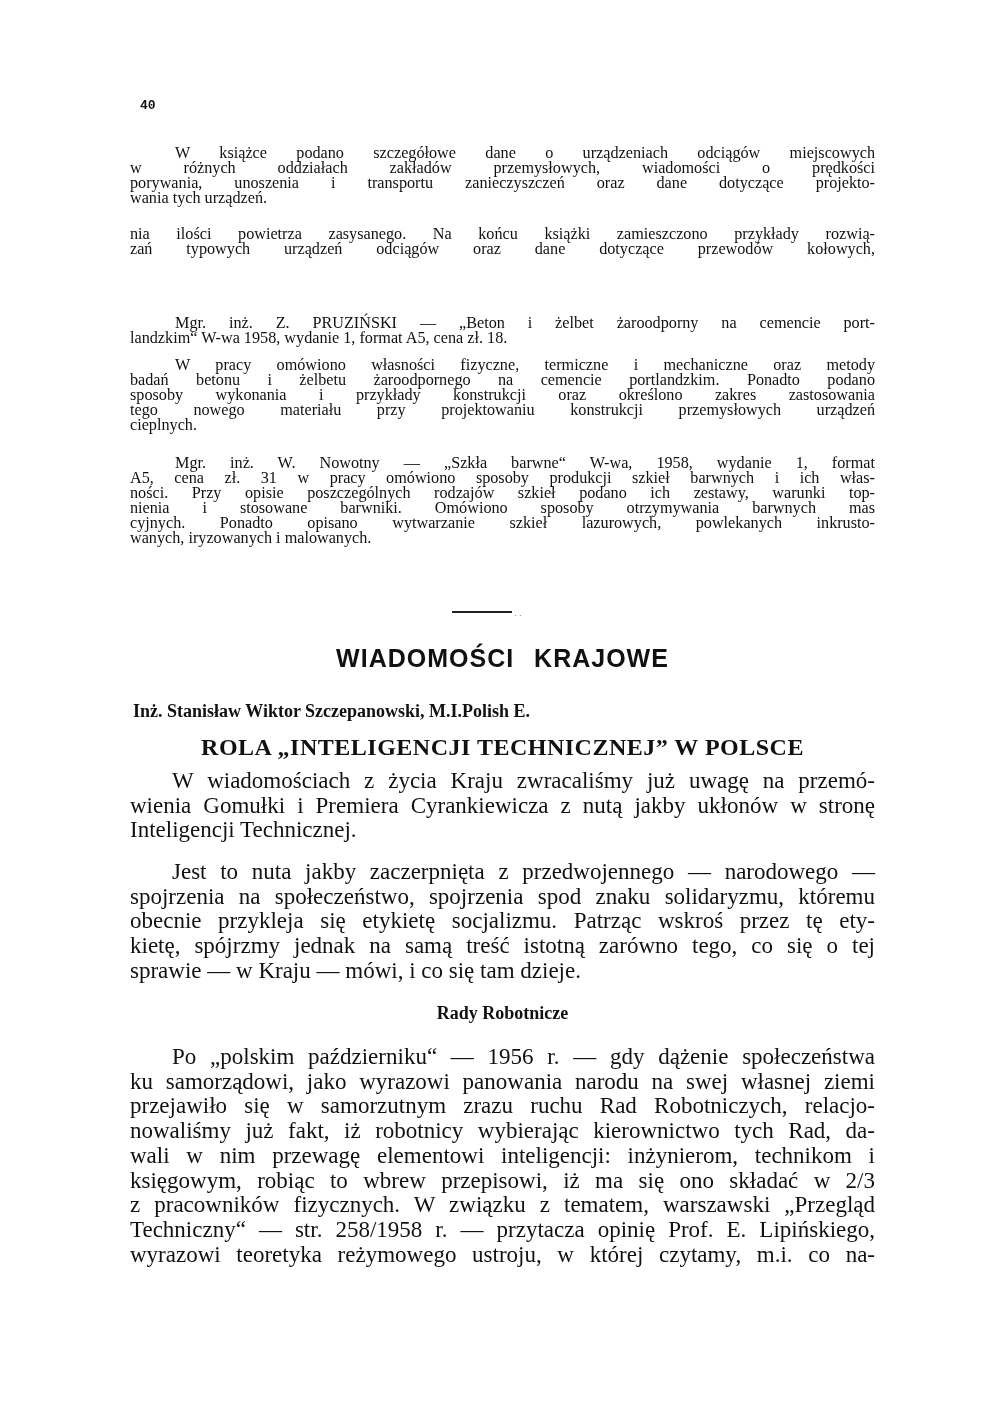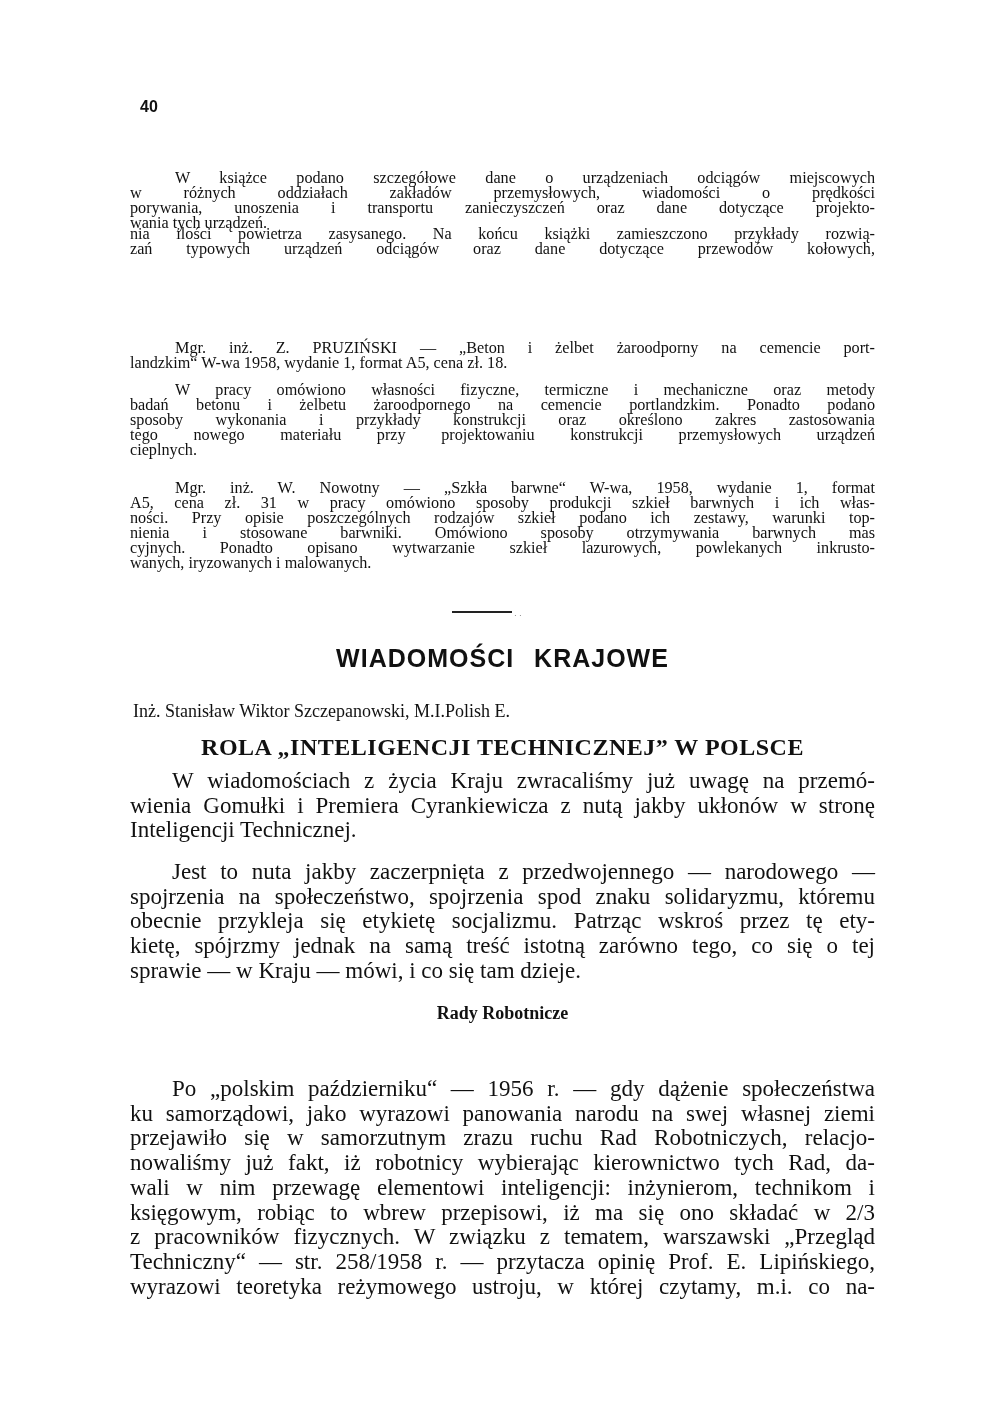--- a/index.html
+++ b/index.html
@@ -1,30 +1,30 @@
 <!DOCTYPE html>
 <html><head>
   <meta charset="utf-8">
   <style>
     html, body { margin: 0; padding: 0; background: #ffffff; }
     body { width: 1000px; height: 1420px; position: relative; overflow: hidden; color: #111111; }
-    .page-number { position: absolute; left: 140px; top: 98px; font-family: Liberation Sans, sans-serif; font-size: 16px; font-weight: bold; }
+    .page-number { position: absolute; left: 140px; top: 98px; font-family: Liberation Mono, monospace; font-size: 13px; font-weight: bold; }
     .block { position: absolute; left: 130px; width: 745px; font-family: "Liberation Serif", serif; }
     .small { font-size: 16.2px; line-height: 14.9px; }
     .small .line { display: block; white-space: nowrap; text-align: justify; text-align-last: justify; }
     .small .line.last { text-align-last: left; }
-    .small .line.indent { padding-left: 45px; margin-top: 25px; }
+    .small .line.indent { padding-left: 45px; }
     .large { font-size: 23px; line-height: 24.7px; }
     .large .line { display: block; white-space: nowrap; text-align: justify; text-align-last: justify; }
     .large .line.last { text-align-last: left; }
     .large .line.indent { padding-left: 42px; }
     .rule { position: absolute; left: 452px; top: 611px; width: 60px; height: 0; border-top: 2px solid #222; }
     .rule-dots { position: absolute; left: 514px; top: 611px; font-size: 8px; color: #777; font-family: "Liberation Sans", sans-serif; }
     .section-title { position: absolute; left: 130px; width: 745px; top: 644px; text-align: center; font-family: "Liberation Sans", sans-serif; font-weight: bold; font-size: 25px; letter-spacing: 1px; word-spacing: 12px; }
-    .byline { position: absolute; left: 133px; top: 701px; font-family: "Liberation Serif", serif; font-weight: normal; font-size: 18px; }
+    .byline { position: absolute; left: 133px; top: 701px; font-family: "Liberation Serif", serif; font-weight: bold; font-size: 18px; }
     .article-title { position: absolute; left: 130px; width: 745px; top: 734px; text-align: center; font-family: "Liberation Serif", serif; font-weight: bold; font-size: 24px; letter-spacing: 0.5px; }
     .subheading { position: absolute; left: 130px; width: 745px; top: 1003px; text-align: center; font-family: "Liberation Serif", serif; font-weight: bold; font-size: 18px; }
   </style>
 </head>
 <body>
 
 <div class="page-number">40</div>
 
 <div class="block small" style="top:146px;">
   <span class="line indent">W książce podano szczegółowe dane o urządzeniach odciągów miejscowych</span>
@@ -77,21 +77,21 @@
 <div class="block large" style="top:860px;">
   <span class="line indent">Jest to nuta jakby zaczerpnięta z przedwojennego — narodowego —</span>
   <span class="line">spojrzenia na społeczeństwo, spojrzenia spod znaku solidaryzmu, któremu</span>
   <span class="line">obecnie przykleja się etykietę socjalizmu. Patrząc wskroś przez tę ety-</span>
   <span class="line">kietę, spójrzmy jednak na samą treść istotną zarówno tego, co się o tej</span>
   <span class="line last">sprawie — w Kraju — mówi, i co się tam dzieje.</span>
 </div>
 
 <div class="subheading">Rady Robotnicze</div>
 
-<div class="block large" style="top:1077px;">
+<div class="block large" style="top:1045px;">
   <span class="line indent">Po „polskim październiku“ — 1956 r. — gdy dążenie społeczeństwa</span>
   <span class="line">ku samorządowi, jako wyrazowi panowania narodu na swej własnej ziemi</span>
   <span class="line">przejawiło się w samorzutnym zrazu ruchu Rad Robotniczych, relacjo-</span>
   <span class="line">nowaliśmy już fakt, iż robotnicy wybierając kierownictwo tych Rad, da-</span>
   <span class="line">wali w nim przewagę elementowi inteligencji: inżynierom, technikom i</span>
   <span class="line">księgowym, robiąc to wbrew przepisowi, iż ma się ono składać w 2/3</span>
   <span class="line">z pracowników fizycznych. W związku z tematem, warszawski „Przegląd</span>
   <span class="line">Techniczny“ — str. 258/1958 r. — przytacza opinię Prof. E. Lipińskiego,</span>
   <span class="line">wyrazowi teoretyka reżymowego ustroju, w której czytamy, m.i. co na-</span>
 </div>

